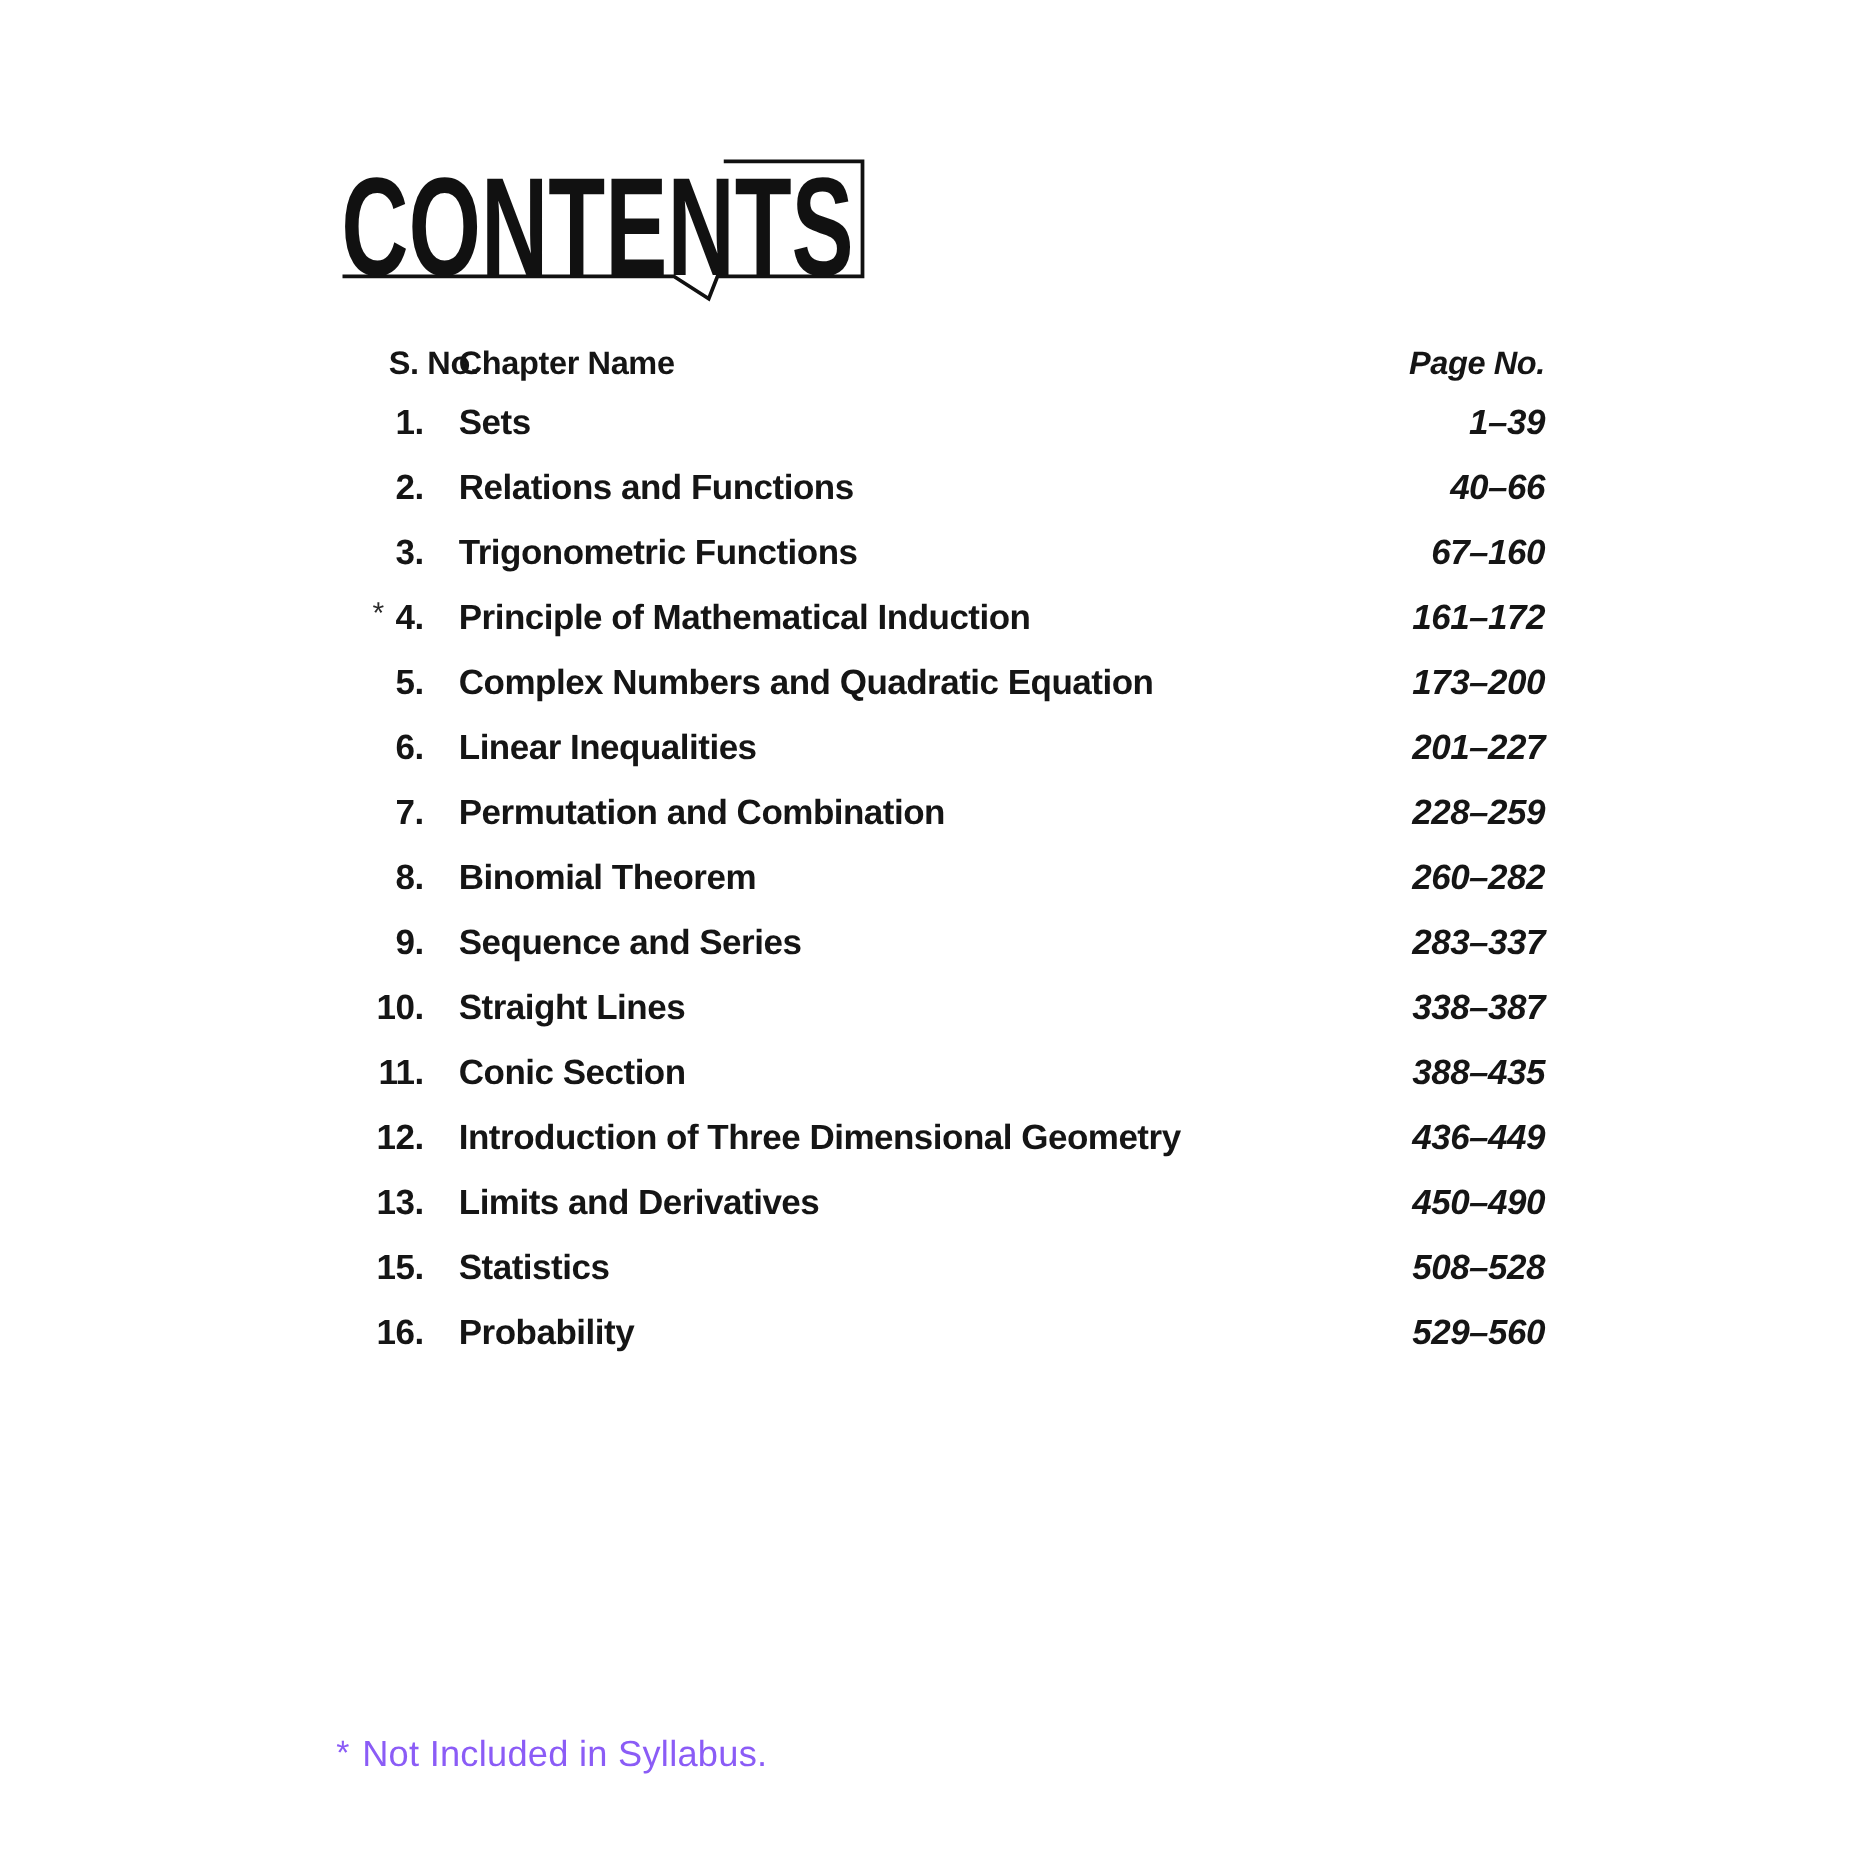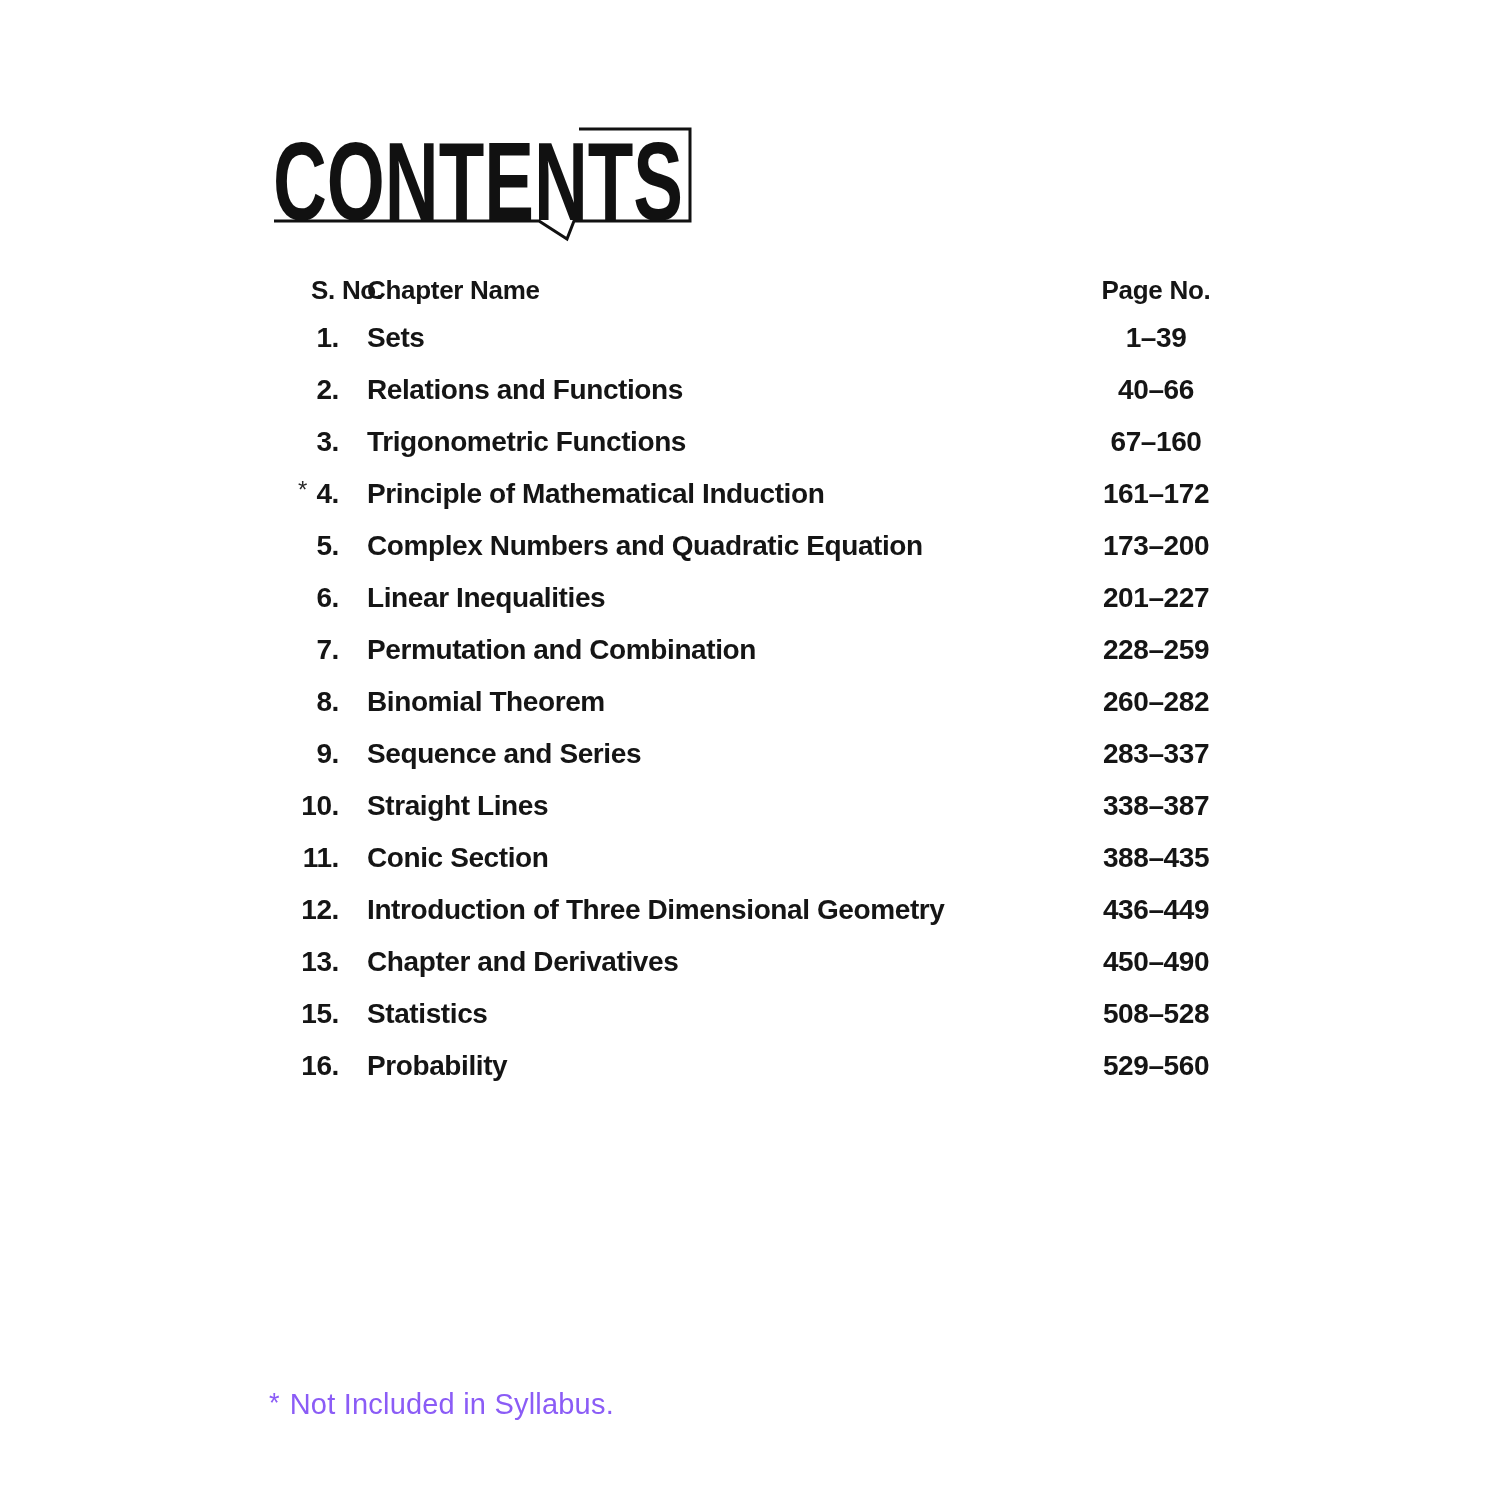--- a/index.html
+++ b/index.html
@@ -61,21 +61,21 @@
   .toc-header .col-num { text-align: right; white-space: nowrap; margin-left: 44px; }
   .toc-row {
     height: 52px;
     font-size: 28px;
     font-weight: bold;
     letter-spacing: -0.4px;
   }
   .col-num { text-align: right; white-space: nowrap; }
   .col-name { text-align: left; white-space: nowrap; padding-left: 6px; margin-left: 12px; }
   .toc-header .col-name { padding-left: 6px; }
-  .col-page { text-align: center; white-space: nowrap; }
+  .col-page { text-align: right; white-space: nowrap; font-style: italic; }
   .star {
     display: inline-block;
     font-weight: 400;
     font-size: 24px;
     color: #2a2a2a;
     margin-right: 9px;
     position: relative;
     top: -5px;
     letter-spacing: 0;
   }
@@ -186,21 +186,21 @@
     </div>
 
     <div class="toc-row">
       <div class="col-num"><span class="star"></span><span>12.</span></div>
       <div class="col-name">Introduction of Three Dimensional Geometry</div>
       <div class="col-page">436–449</div>
     </div>
 
     <div class="toc-row">
       <div class="col-num"><span class="star"></span><span>13.</span></div>
-      <div class="col-name">Chapter and Derivatives</div>
+      <div class="col-name">Limits and Derivatives</div>
       <div class="col-page">450–490</div>
     </div>
 
 
     <div class="toc-row">
       <div class="col-num"><span class="star"></span><span>15.</span></div>
       <div class="col-name">Statistics</div>
       <div class="col-page">508–528</div>
     </div>
 

